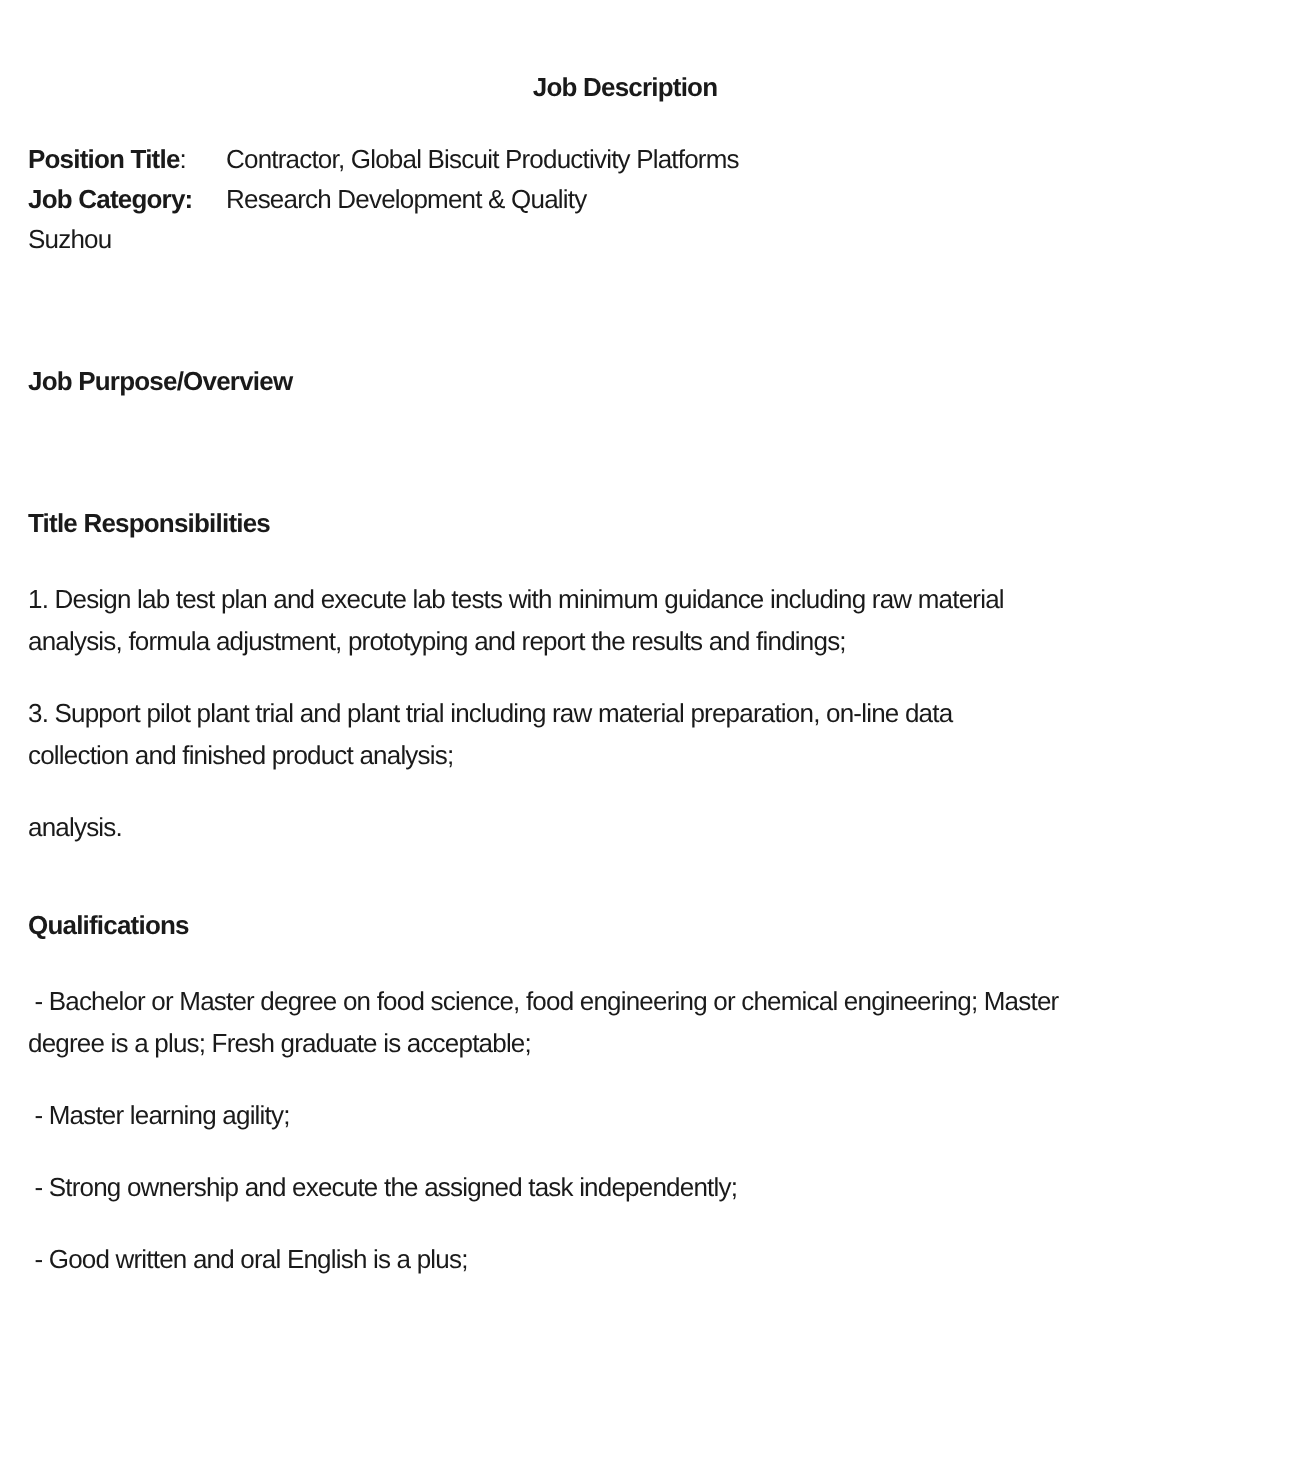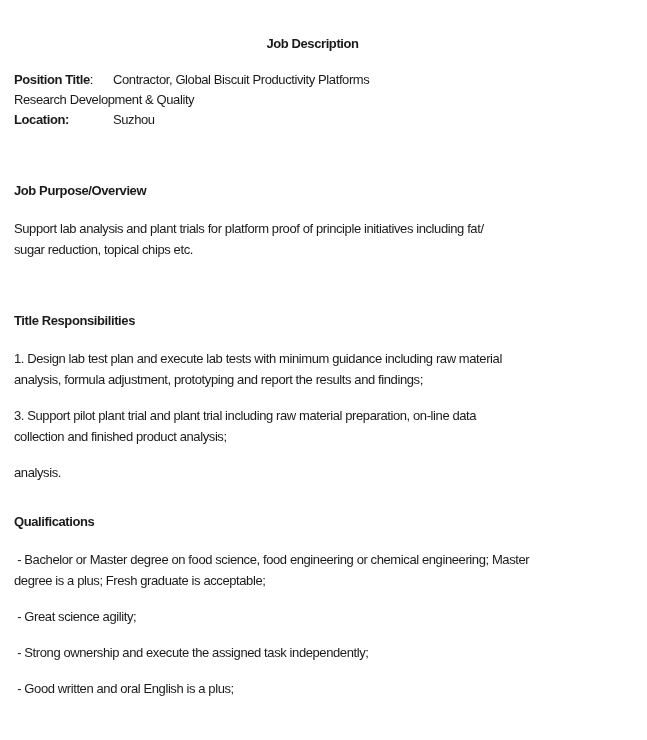--- a/index.html
+++ b/index.html
@@ -61,35 +61,31 @@
 <div class="page">
 
   <div class="doc-title">Job Description</div>
 
   <div class="meta">
     <div class="meta-row">
       <span class="meta-label"><b>Position Title</b><span class="meta-colon colon-regular">:</span></span>
       <span class="meta-value">Contractor, Global Biscuit Productivity Platforms</span>
     </div>
     <div class="meta-row">
+      <span class="meta-label"><b>Job Category</b><span class="meta-colon">:</span></span>
       <span class="meta-value">Research Development &amp; Quality</span>
     </div>
     <div class="meta-row">
-      <span class="meta-label"><b>Location</b><span class="meta-colon">:</span></span>
       <span class="meta-value">Suzhou</span>
     </div>
   </div>
 
   <div>
       <section class="section">
         <div class="heading">Job Purpose/Overview</div>
-        <div class="para">
-          <div class="line">Support lab analysis and plant trials for platform proof of principle initiatives including fat/</div>
-          <div class="line">sugar reduction, topical chips etc.</div>
-        </div>
       </section>
       <section class="section">
         <div class="heading">Title Responsibilities</div>
         <div class="para">
           <div class="line">1. Design lab test plan and execute lab tests with minimum guidance including raw material</div>
           <div class="line">analysis, formula adjustment, prototyping and report the results and findings;</div>
         </div>
         <div class="para">
           <div class="line">3. Support pilot plant trial and plant trial including raw material preparation, on-line data</div>
           <div class="line">collection and finished product analysis;</div>
@@ -98,21 +94,21 @@
           <div class="line">analysis.</div>
         </div>
       </section>
       <section class="section">
         <div class="heading">Qualifications</div>
         <div class="para">
           <div class="line"> - Bachelor or Master degree on food science, food engineering or chemical engineering; Master</div>
           <div class="line">degree is a plus; Fresh graduate is acceptable;</div>
         </div>
         <div class="para">
-          <div class="line"> - Great science agility;</div>
+          <div class="line"> - Master learning agility;</div>
         </div>
         <div class="para">
           <div class="line"> - Strong ownership and execute the assigned task independently;</div>
         </div>
         <div class="para">
           <div class="line"> - Good written and oral English is a plus;</div>
         </div>
       </section>
     </div>
 

